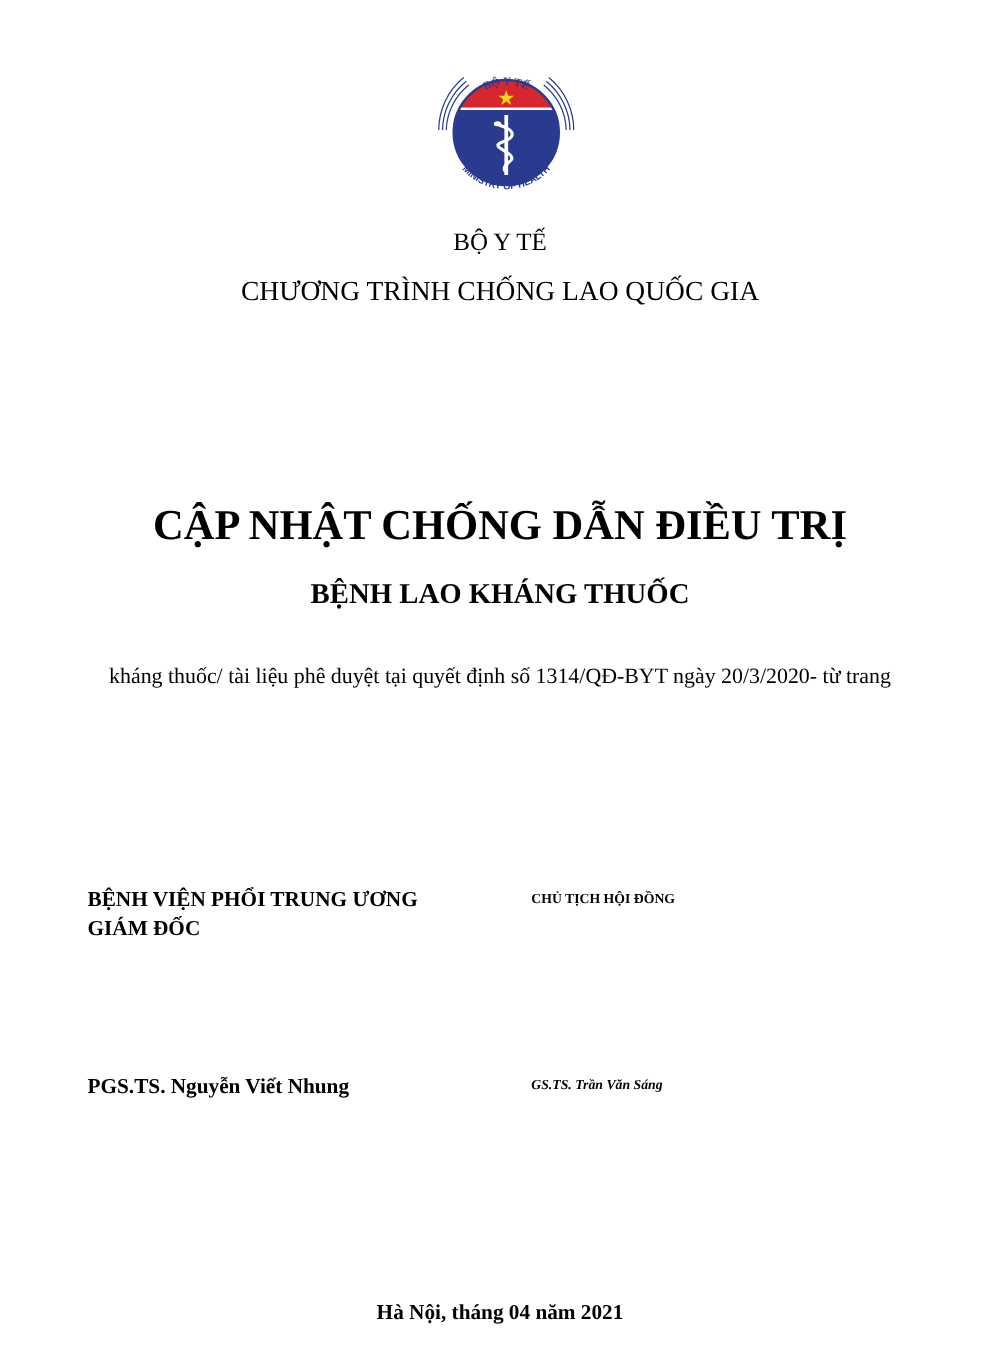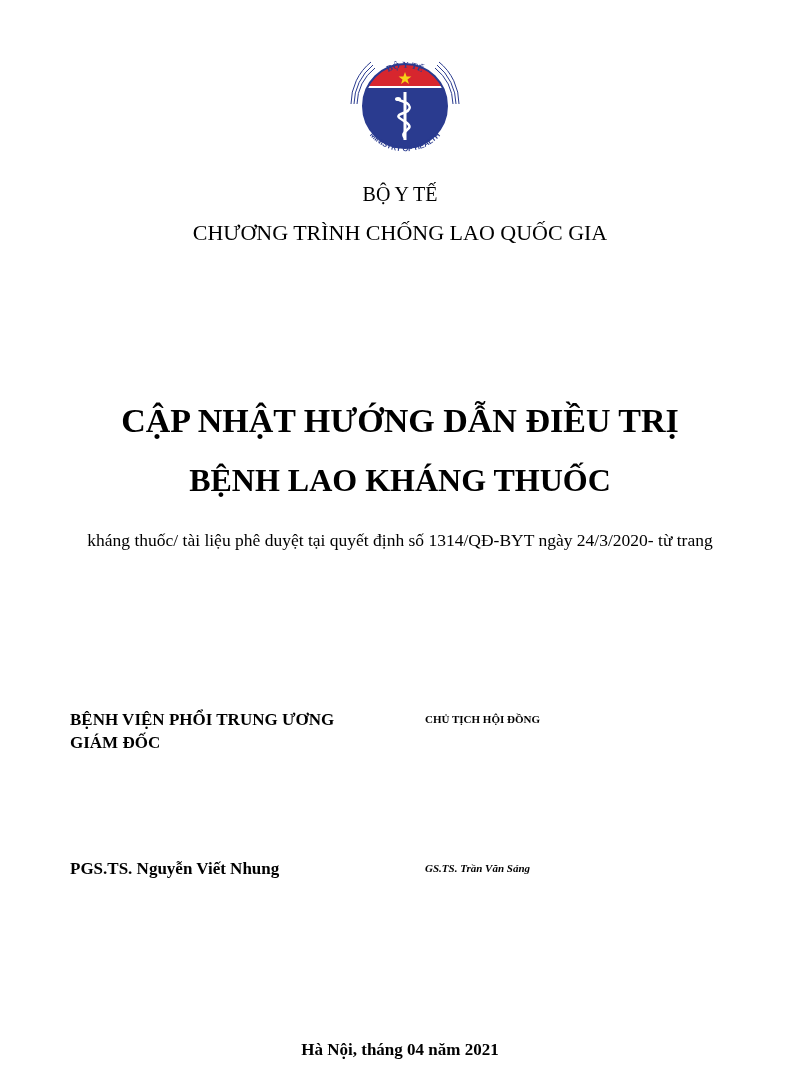--- a/index.html
+++ b/index.html
@@ -6,21 +6,21 @@
     body {
       width: 800px; height: 1084px; position: relative; overflow: hidden;
       font-family: "Liberation Serif", "DejaVu Serif", serif; color: #000;
     }
     .abs { position: absolute; }
     .center { left: 0; right: 0; text-align: center; }
     .logo { left: 345px; top: 44px; width: 120px; height: 120px; }
     .ministry { top: 183px; font-size: 20px; }
     .program { top: 220px; font-size: 22px; font-weight: normal; }
     .title1 { top: 402px; font-size: 34px; font-weight: bold; }
-    .title2 { top: 462px; font-size: 32px; font-weight: bold; }
+    .title2 { top: 462px; font-size: 23px; font-weight: bold; }
     .note { top: 524px; left: 60px; right: 60px; text-align: center; font-size: 17.5px; line-height: 32px; }
     .sig-left { left: 70px; width: 330px; font-weight: bold; font-size: 17px; line-height: 23px; }
     .sig-right { left: 425px; width: 300px; font-weight: bold; font-size: 11px; line-height: 23px; }
     .footer { top: 1040px; font-size: 17px; font-weight: bold; }
   </style>
 </head>
 <body>
 
 <div class="abs logo">
   <svg width="120" height="120" viewBox="0 0 120 120">
@@ -56,25 +56,25 @@
     </text>
     <text font-family="Liberation Sans, sans-serif" font-size="7.5" font-weight="bold" fill="#2a3b8f">
       <textPath href="#botArc" startOffset="50%" text-anchor="middle">MINISTRY OF HEALTH</textPath>
     </text>
   </svg>
 </div>
 
 <div class="abs center ministry">BỘ Y TẾ</div>
 <div class="abs center program">CHƯƠNG TRÌNH CHỐNG LAO QUỐC GIA</div>
 
-<div class="abs center title1">CẬP NHẬT HƯỚNG DẪN ĐIỀU TRỊ</div>
+<div class="abs center title1">CẬP NHẬT CHỐNG DẪN ĐIỀU TRỊ</div>
 <div class="abs center title2">BỆNH LAO KHÁNG THUỐC</div>
 
 <div class="abs note">
-  <div>kháng thuốc/ tài liệu phê duyệt tại quyết định số 1314/QĐ-BYT ngày 24/3/2020- từ trang</div>
+  <div>kháng thuốc/ tài liệu phê duyệt tại quyết định số 1314/QĐ-BYT ngày 20/3/2020- từ trang</div>
 </div>
 
 <div class="abs sig-left" style="top:708px;">
   <div>BỆNH VIỆN PHỔI TRUNG ƯƠNG</div>
   <div>GIÁM ĐỐC</div>
 </div>
 <div class="abs sig-right" style="top:708px;">
   <div>CHỦ TỊCH HỘI ĐỒNG</div>
 </div>
 

